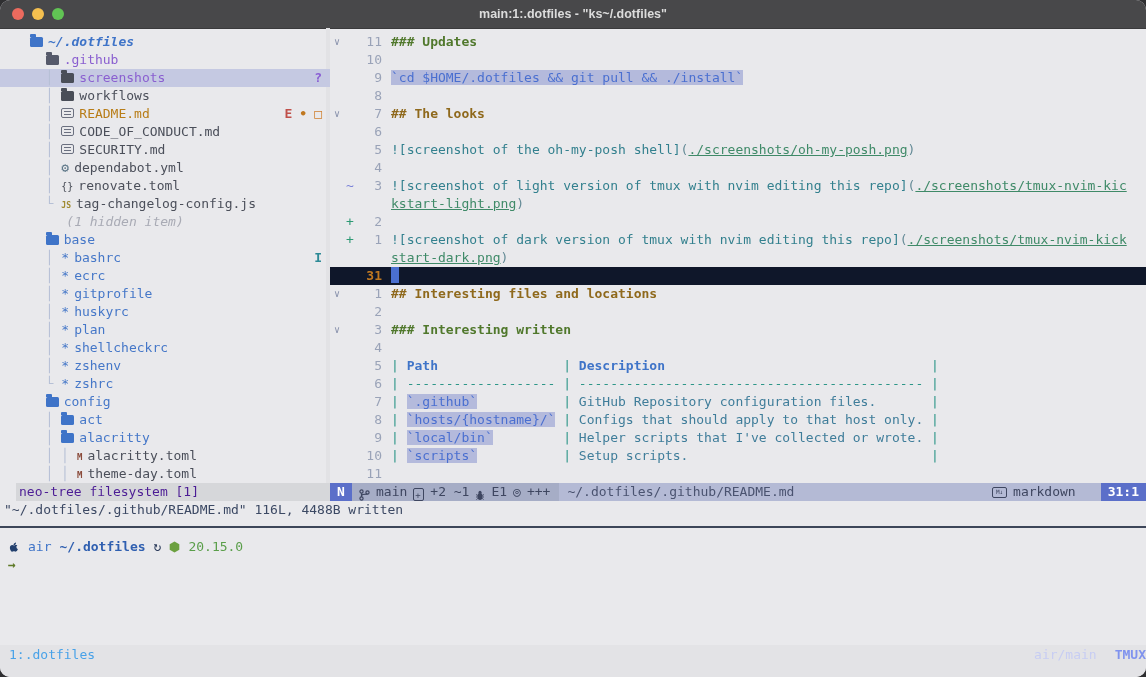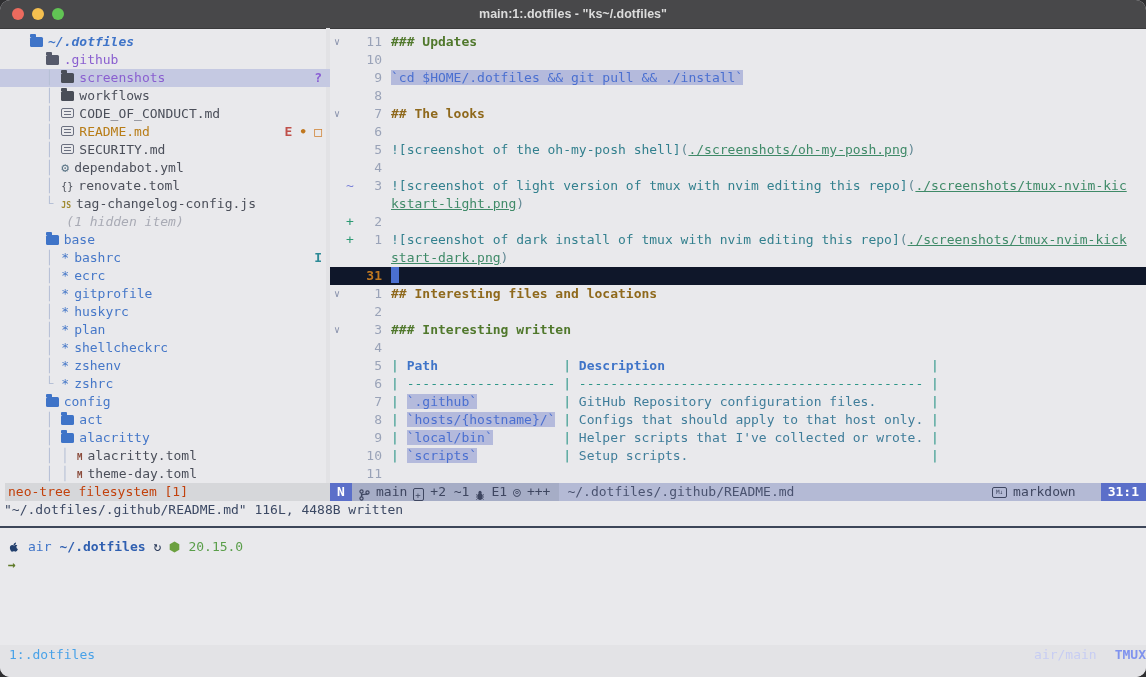--- a/index.html
+++ b/index.html
@@ -47,21 +47,21 @@
   .code{background:#b4badc;color:#4a6fd0;}
   .alt{color:#33808e;}
   .punct{color:#648a96;}
   .link{color:#3f8a68;text-decoration:underline;}
   .pipe{color:#2d9688;}
   .dash{color:#2d9688;}
   .thead{color:#3f74c8;font-weight:bold;}
   .cell{color:#3f7d9a;}
   .cursorblk{display:inline-block;width:8px;height:16px;background:#4a6fd0;vertical-align:-3px;}
   
-  #neotree-status{position:absolute;left:5px;top:483px;width:330px;height:18px;background:#d6d7da;color:#c2410c;padding-left:3px;box-sizing:border-box;}
+  #neotree-status{position:absolute;left:16px;top:483px;width:330px;height:18px;background:#d6d7da;color:#4c1d95;padding-left:3px;box-sizing:border-box;}
   #statusline{position:absolute;left:330px;top:483px;width:816px;height:18px;display:flex;background:#b4bad5;color:#3e4660;}
   .sl-mode{background:#5b6fc9;color:#fff;font-weight:bold;width:22px;text-align:center;flex:none;}
   .sl-info{background:#a6adc6;display:flex;align-items:flex-end;gap:6px;padding:0 9px 0 7px;flex:none;white-space:pre;}
   .sl-file{flex:1;background:#b4bad5;color:#4a5370;padding-left:8px;white-space:pre;}
   .sl-ft{display:flex;align-items:center;gap:6px;padding-right:25px;color:#3e4660;}
   .sl-pos{background:#5b6fc9;color:#fff;font-weight:bold;padding:0 7px;flex:none;}
   .doc-ico{display:inline-block;width:9px;height:11px;border:1.2px solid #3e4660;border-radius:2px;position:relative;}
   .doc-ico::after{content:"+";position:absolute;left:1px;top:-3px;font-size:9px;color:#3e4660;}
   .mdft-ico{display:inline-block;width:13px;height:9px;border:1.3px solid #3e4660;border-radius:2px;font-size:6px;line-height:8px;text-align:center;color:#3e4660;}
   #cmdline{position:absolute;left:0;top:501px;width:1146px;height:18px;color:#3c4964;padding-left:4px;box-sizing:border-box;white-space:pre;}
@@ -95,22 +95,22 @@
     <div id="titletext">main:1:.dotfiles - "ks~/.dotfiles"</div>
   </div>
 
   <div id="paneDivider"></div>
 
   <div id="sidebar" class="mono">
       <div class="s-row"><span class="s-pre"></span><span class="fold-ico" style="color: rgb(63, 116, 200);"></span><span class="s-name root">~/.dotfiles</span></div>
       <div class="s-row"><span class="s-pre">  </span><span class="fold-ico" style="color: rgb(85, 89, 106);"></span><span class="s-name purple">.github</span></div>
       <div class="s-row sel"><span class="s-pre">  │ </span><span class="fold-ico" style="color: rgb(74, 78, 88);"></span><span class="s-name purple">screenshots</span><span class="s-right"><span style="color: rgb(138, 95, 212);">?</span></span></div>
       <div class="s-row"><span class="s-pre">  │ </span><span class="fold-ico" style="color: rgb(74, 78, 88);"></span><span class="s-name plain">workflows</span></div>
+      <div class="s-row"><span class="s-pre">  │ </span><span class="icon-md"></span><span class="s-name orange">README.md</span><span class="s-right"><span style="color: rgb(192, 80, 74);">E</span><span style="color: rgb(192, 120, 32);">•</span><span style="color: rgb(208, 128, 48);">□</span></span></div>
       <div class="s-row"><span class="s-pre">  │ </span><span class="icon-md"></span><span class="s-name plain">CODE_OF_CONDUCT.md</span></div>
-      <div class="s-row"><span class="s-pre">  │ </span><span class="icon-md"></span><span class="s-name orange">README.md</span><span class="s-right"><span style="color: rgb(192, 80, 74);">E</span><span style="color: rgb(192, 120, 32);">•</span><span style="color: rgb(208, 128, 48);">□</span></span></div>
       <div class="s-row"><span class="s-pre">  │ </span><span class="icon-md"></span><span class="s-name plain">SECURITY.md</span></div>
       <div class="s-row"><span class="s-pre">  │ </span><span class="icon-txt" style="color: rgb(90, 116, 134);">⚙</span><span class="s-name plain">dependabot.yml</span></div>
       <div class="s-row"><span class="s-pre">  │ </span><span class="icon-txt" style="color: rgb(74, 78, 88); font-size: 10px;">{}</span><span class="s-name plain">renovate.toml</span></div>
       <div class="s-row"><span class="s-pre">  └ </span><span class="icon-txt" style="color: rgb(160, 138, 48); font-size: 8px; font-weight: bold;">JS</span><span class="s-name plain">tag-changelog-config.js</span></div>
       <div class="s-row"><span class="s-pre">    </span><span class="icon-txt"></span><span class="s-name hidden">(1 hidden item)</span></div>
       <div class="s-row"><span class="s-pre">  </span><span class="fold-ico" style="color: rgb(63, 116, 200);"></span><span class="s-name blue">base</span></div>
       <div class="s-row"><span class="s-pre">  │ </span><span class="icon-txt" style="color: rgb(69, 119, 200);">*</span><span class="s-name blue">bashrc</span><span class="s-right"><span style="color: rgb(45, 138, 150);">I</span></span></div>
       <div class="s-row"><span class="s-pre">  │ </span><span class="icon-txt" style="color: rgb(69, 119, 200);">*</span><span class="s-name blue">ecrc</span></div>
       <div class="s-row"><span class="s-pre">  │ </span><span class="icon-txt" style="color: rgb(69, 119, 200);">*</span><span class="s-name blue">gitprofile</span></div>
       <div class="s-row"><span class="s-pre">  │ </span><span class="icon-txt" style="color: rgb(69, 119, 200);">*</span><span class="s-name blue">huskyrc</span></div>
@@ -130,21 +130,21 @@
       <div class="e-row"><span class="e-fold"></span><span class="e-sign "></span><span class="e-num">10</span><span class="e-text"></span></div>
       <div class="e-row"><span class="e-fold"></span><span class="e-sign "></span><span class="e-num">9</span><span class="e-text"><span class="code">`cd $HOME/.dotfiles &amp;&amp; git pull &amp;&amp; ./install`</span></span></div>
       <div class="e-row"><span class="e-fold"></span><span class="e-sign "></span><span class="e-num">8</span><span class="e-text"></span></div>
       <div class="e-row"><span class="e-fold">∨</span><span class="e-sign "></span><span class="e-num">7</span><span class="e-text"><span class="h2">## The looks</span></span></div>
       <div class="e-row"><span class="e-fold"></span><span class="e-sign "></span><span class="e-num">6</span><span class="e-text"></span></div>
       <div class="e-row"><span class="e-fold"></span><span class="e-sign "></span><span class="e-num">5</span><span class="e-text"><span class="alt">![screenshot of the oh-my-posh shell]</span><span class="punct">(</span><span class="link">./screenshots/oh-my-posh.png</span><span class="punct">)</span></span></div>
       <div class="e-row"><span class="e-fold"></span><span class="e-sign "></span><span class="e-num">4</span><span class="e-text"></span></div>
       <div class="e-row"><span class="e-fold"></span><span class="e-sign sgn-ch">~</span><span class="e-num">3</span><span class="e-text"><span class="alt">![screenshot of light version of tmux with nvim editing this repo]</span><span class="punct">(</span><span class="link">./screenshots/tmux-nvim-kic</span></span></div>
       <div class="e-row"><span class="e-fold"></span><span class="e-sign "></span><span class="e-num"></span><span class="e-text"><span class="link">kstart-light.png</span><span class="punct">)</span></span></div>
       <div class="e-row"><span class="e-fold"></span><span class="e-sign sgn-add">+</span><span class="e-num">2</span><span class="e-text"></span></div>
-      <div class="e-row"><span class="e-fold"></span><span class="e-sign sgn-add">+</span><span class="e-num">1</span><span class="e-text"><span class="alt">![screenshot of dark install of tmux with nvim editing this repo]</span><span class="punct">(</span><span class="link">./screenshots/tmux-nvim-kick</span></span></div>
+      <div class="e-row"><span class="e-fold"></span><span class="e-sign sgn-add">+</span><span class="e-num">1</span><span class="e-text"><span class="alt">![screenshot of dark version of tmux with nvim editing this repo]</span><span class="punct">(</span><span class="link">./screenshots/tmux-nvim-kick</span></span></div>
       <div class="e-row"><span class="e-fold"></span><span class="e-sign "></span><span class="e-num"></span><span class="e-text"><span class="link">start-dark.png</span><span class="punct">)</span></span></div>
       <div class="e-row cur"><span class="e-fold"></span><span class="e-sign "></span><span class="e-num curnum">31</span><span class="e-text"><span class="cursorblk"></span></span></div>
       <div class="e-row"><span class="e-fold">∨</span><span class="e-sign "></span><span class="e-num">1</span><span class="e-text"><span class="h2">## Interesting files and locations</span></span></div>
       <div class="e-row"><span class="e-fold"></span><span class="e-sign "></span><span class="e-num">2</span><span class="e-text"></span></div>
       <div class="e-row"><span class="e-fold">∨</span><span class="e-sign "></span><span class="e-num">3</span><span class="e-text"><span class="h3">### Interesting written</span></span></div>
       <div class="e-row"><span class="e-fold"></span><span class="e-sign "></span><span class="e-num">4</span><span class="e-text"></span></div>
       <div class="e-row"><span class="e-fold"></span><span class="e-sign "></span><span class="e-num">5</span><span class="e-text"><span class="pipe">|</span><span class="sp"> </span><span class="thead">Path</span><span class="sp">                </span><span class="pipe">|</span><span class="sp"> </span><span class="thead">Description</span><span class="sp">                                  </span><span class="pipe">|</span></span></div>
       <div class="e-row"><span class="e-fold"></span><span class="e-sign "></span><span class="e-num">6</span><span class="e-text"><span class="pipe">|</span><span class="sp"> </span><span class="dash">-------------------</span><span class="sp"> </span><span class="pipe">|</span><span class="sp"> </span><span class="dash">--------------------------------------------</span><span class="sp"> </span><span class="pipe">|</span></span></div>
       <div class="e-row"><span class="e-fold"></span><span class="e-sign "></span><span class="e-num">7</span><span class="e-text"><span class="pipe">|</span><span class="sp"> </span><span class="code">`.github`</span><span class="sp">           </span><span class="pipe">|</span><span class="sp"> </span><span class="cell">GitHub Repository configuration files.</span><span class="sp">       </span><span class="pipe">|</span></span></div>
       <div class="e-row"><span class="e-fold"></span><span class="e-sign "></span><span class="e-num">8</span><span class="e-text"><span class="pipe">|</span><span class="sp"> </span><span class="code">`hosts/{hostname}/`</span><span class="sp"> </span><span class="pipe">|</span><span class="sp"> </span><span class="cell">Configs that should apply to that host only.</span><span class="sp"> </span><span class="pipe">|</span></span></div>

